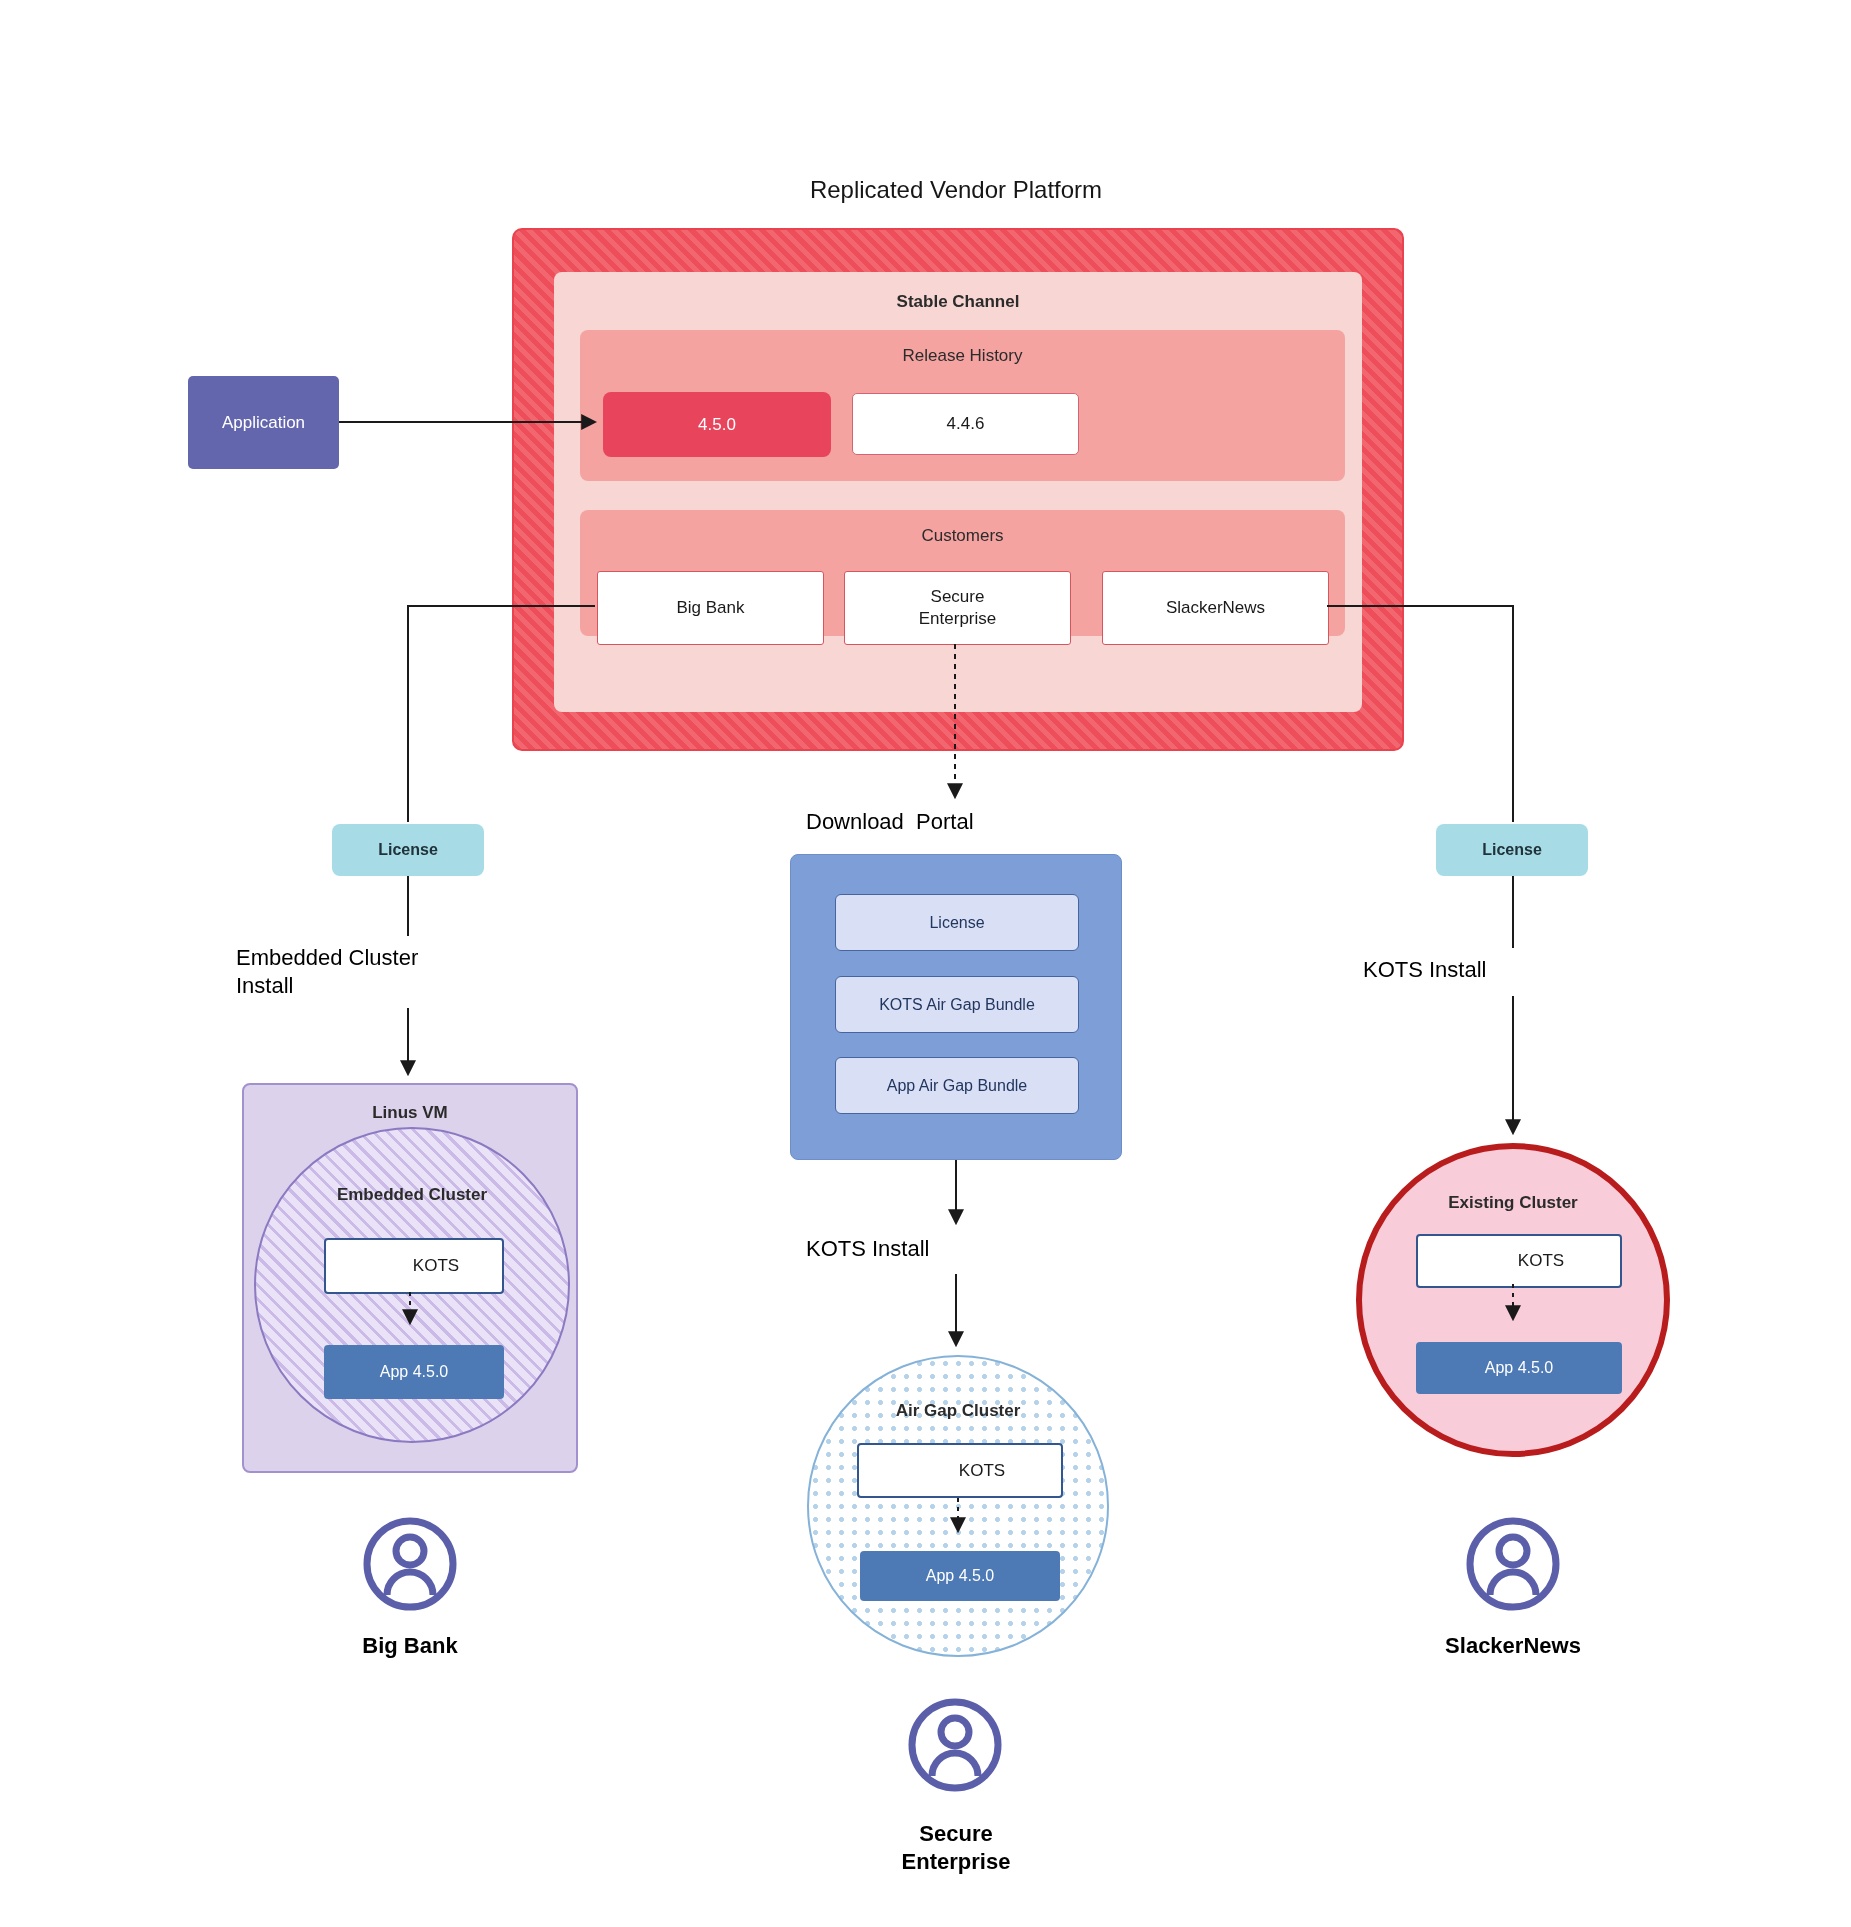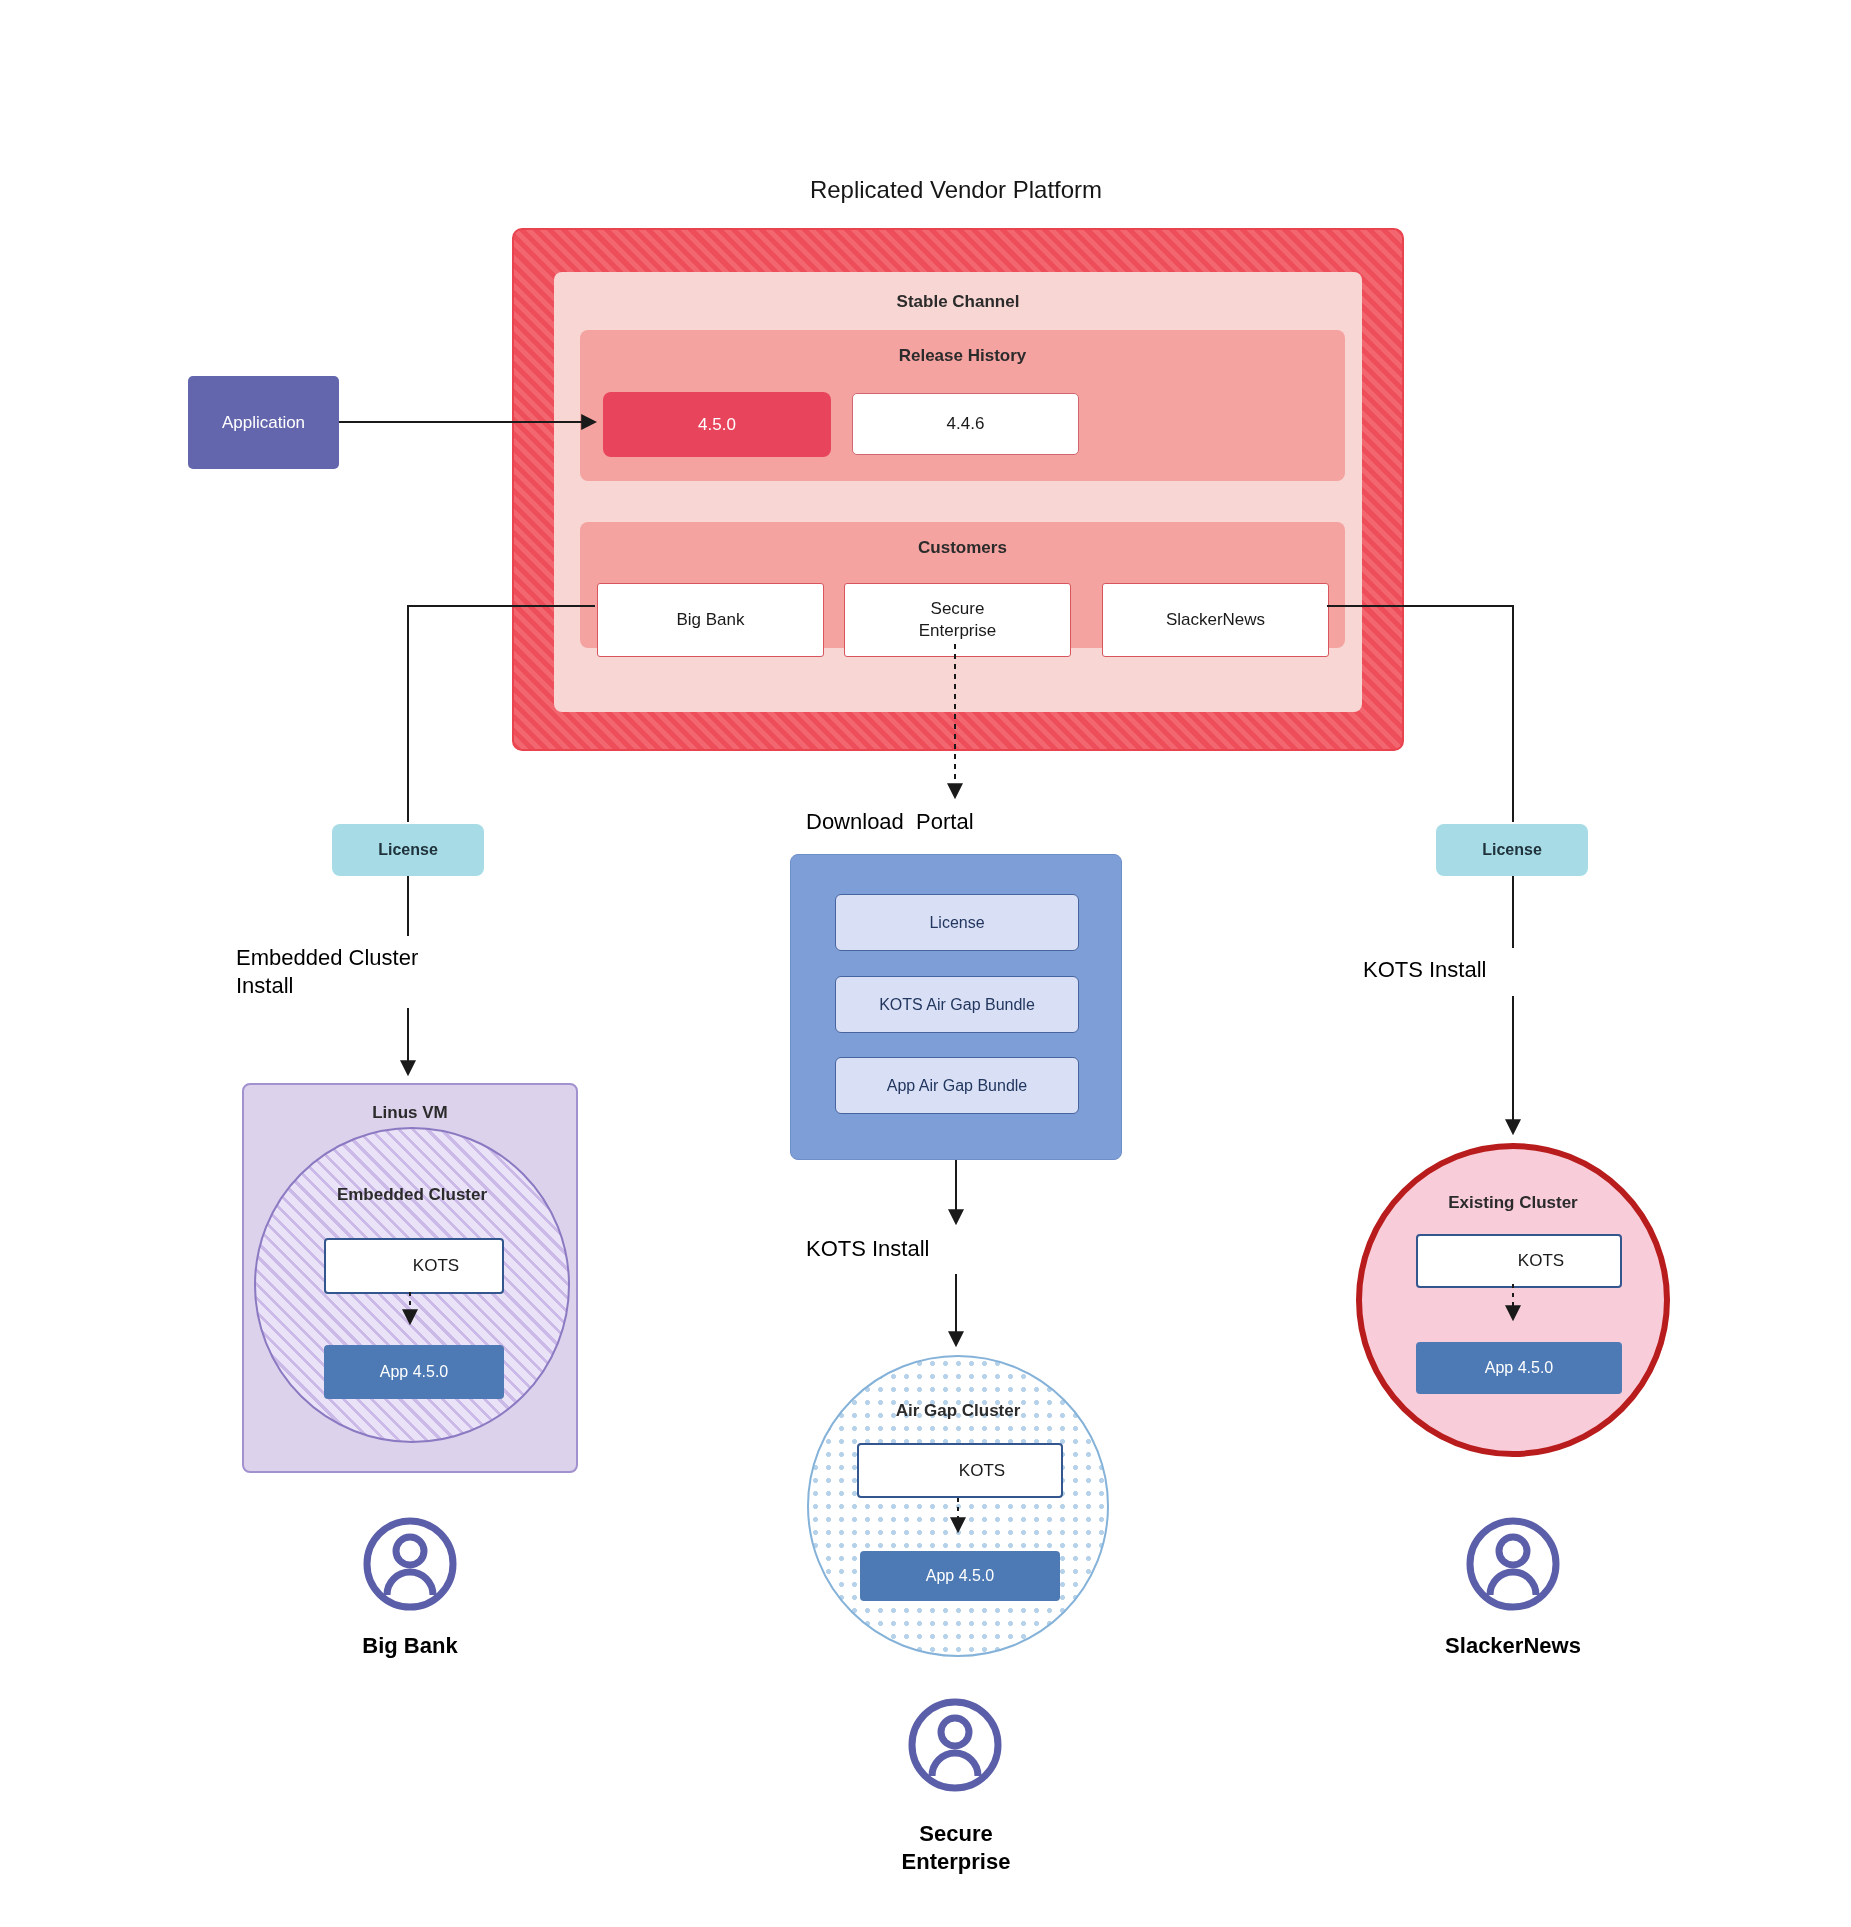--- a/index.html
+++ b/index.html
@@ -13,22 +13,22 @@
 
   
   #platform { left:512px; top:228px; width:892px; height:523px; border-radius:10px;
     background:repeating-linear-gradient(45deg,#ee4e59 0px,#ee4e59 5px,#f26670 5px,#f26670 10px);
     border:2px solid #e8434e; }
   #stable { position:absolute; left:40px; top:42px; width:808px; height:440px; background:#f8d6d3; border-radius:8px; }
   .section-label { position:absolute; left:0; width:100%; text-align:center; font-size:17px; font-weight:600; color:#2b2b2b; }
   #stable-label { top:20px; }
   .panel { position:absolute; left:26px; width:765px; background:#f4a3a1; border-radius:8px; }
   #release-panel { top:58px; height:151px; }
-  #customers-panel { top:250px; height:126px; }
-  .panel-label { position:absolute; left:0; top:16px; width:100%; text-align:center; font-size:17px; font-weight:700; color:#2b2b2b; }
+  #customers-panel { top:238px; height:126px; }
+  .panel-label { position:absolute; left:0; top:16px; width:100%; text-align:center; font-size:17px; font-weight:400; color:#2b2b2b; }
   #release-450 { left:23px; top:62px; width:228px; height:65px; background:#e8445c; border-radius:8px; color:#ffffff; font-size:17px; }
   #release-446 { left:272px; top:63px; width:227px; height:62px; background:#ffffff; border:1.5px solid #d26670; border-radius:5px; font-size:17px; }
   .customer-box { position:absolute; top:61px; width:227px; height:74px; background:#ffffff; border:1.5px solid #d8555e; border-radius:3px; font-size:17px; line-height:22px; }
   #customer-0 { left:17px; } #customer-1 { left:264px; } #customer-2 { left:522px; }
 
   
   #application { left:188px; top:376px; width:151px; height:93px; background:#6466ad; border-radius:5px; color:#ffffff; font-size:17px; }
 
   
   .license-chip { background:#a7dce6; border-radius:8px; width:152px; height:52px; font-size:16px; font-weight:600; color:#20333c; }

